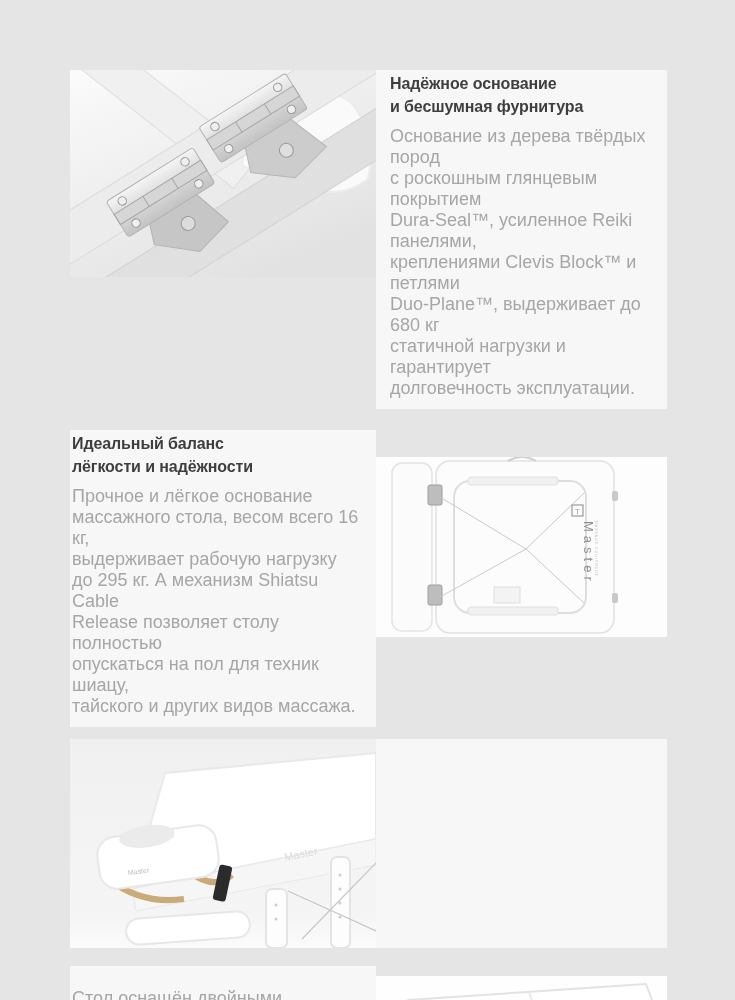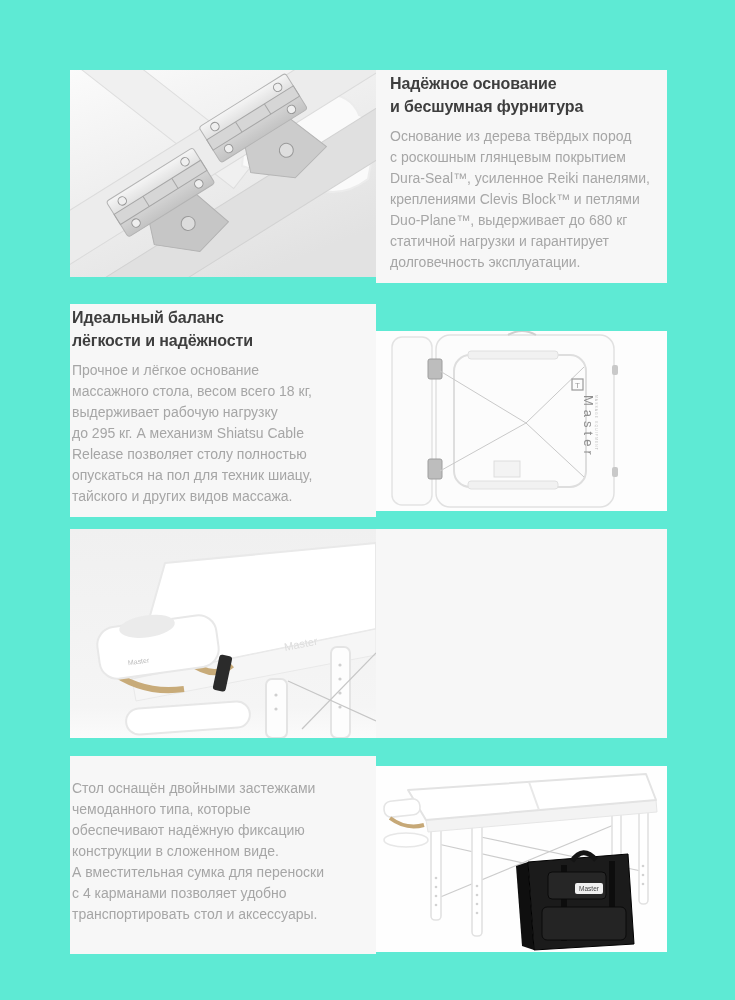--- a/index.html
+++ b/index.html
@@ -1,31 +1,31 @@
 <!DOCTYPE html>
 <html><head>
 <meta charset="utf-8">
 <style>
   *{margin:0;padding:0;box-sizing:border-box}
   html,body{background:#ffffff}
-  .page{position:relative;width:735px;height:1000px;background:#5eead4;overflow:hidden;
+  .page{position:relative;width:735px;height:1000px;background:#e5e5e5;overflow:hidden;
         font-family:"Liberation Sans",sans-serif;}
   .content{position:absolute;left:70px;top:70px;width:597px}
   .row{display:grid;grid-template-columns:306px 291px}
   .row-1{min-height:207px}
   .row-2{margin-top:21px;min-height:207px}
   .row-3{margin-top:12px;min-height:209px}
   .row-4{margin-top:18px;min-height:198px}
   .cell-text{background:#f7f7f7;padding:2px 6px 10px 14px}
   .row.text-left .cell-text{padding-left:2px;padding-right:10px}
   .row-3 .cell-text{padding-top:30px}
   .row-4 .cell-text{padding-top:14px}
   .heading{font-size:16px;line-height:23px;font-weight:700;color:#3e3e3e;
            letter-spacing:-0.1px;white-space:pre-line}
-  .body-text{margin-top:8px;font-size:14px;line-height:21px;color:#a6a6a6;white-space:pre-line}
+  .body-text{margin-top:8px;font-size:18px;line-height:21px;color:#a6a6a6;white-space:pre-line}
   .cell-photo{position:relative}
   .photo{display:block}
   .row-2 .photo{align-self:end;margin-top:27px}
   .row-4 .photo{margin-top:10px}
   svg text{font-family:"Liberation Sans",sans-serif}
 </style>
 </head>
 <body>
 
 <div class="page">
@@ -95,21 +95,21 @@
 статичной нагрузки и гарантирует
 долговечность эксплуатации.</div>
       </div>
     </div>
 
     <div class="row row-2 text-left">
       <div class="cell-text">
         <div class="heading">Идеальный баланс
 лёгкости и надёжности</div>
         <div class="body-text">Прочное и лёгкое основание
-массажного стола, весом всего 18 кг,
+массажного стола, весом всего 16 кг,
 выдерживает рабочую нагрузку
 до 295 кг. А механизм Shiatsu Cable
 Release позволяет столу полностью
 опускаться на пол для техник шиацу,
 тайского и других видов массажа.</div>
       </div>
       <div class="cell-photo">
         <svg class="photo" width="291" height="180" viewBox="0 0 291 180">
           <rect width="291" height="180" fill="#fdfdfd"></rect>
           <rect x="16" y="6" width="40" height="168" rx="10" fill="#fbfbfb" stroke="#e3e3e3" stroke-width="1.5"></rect>

